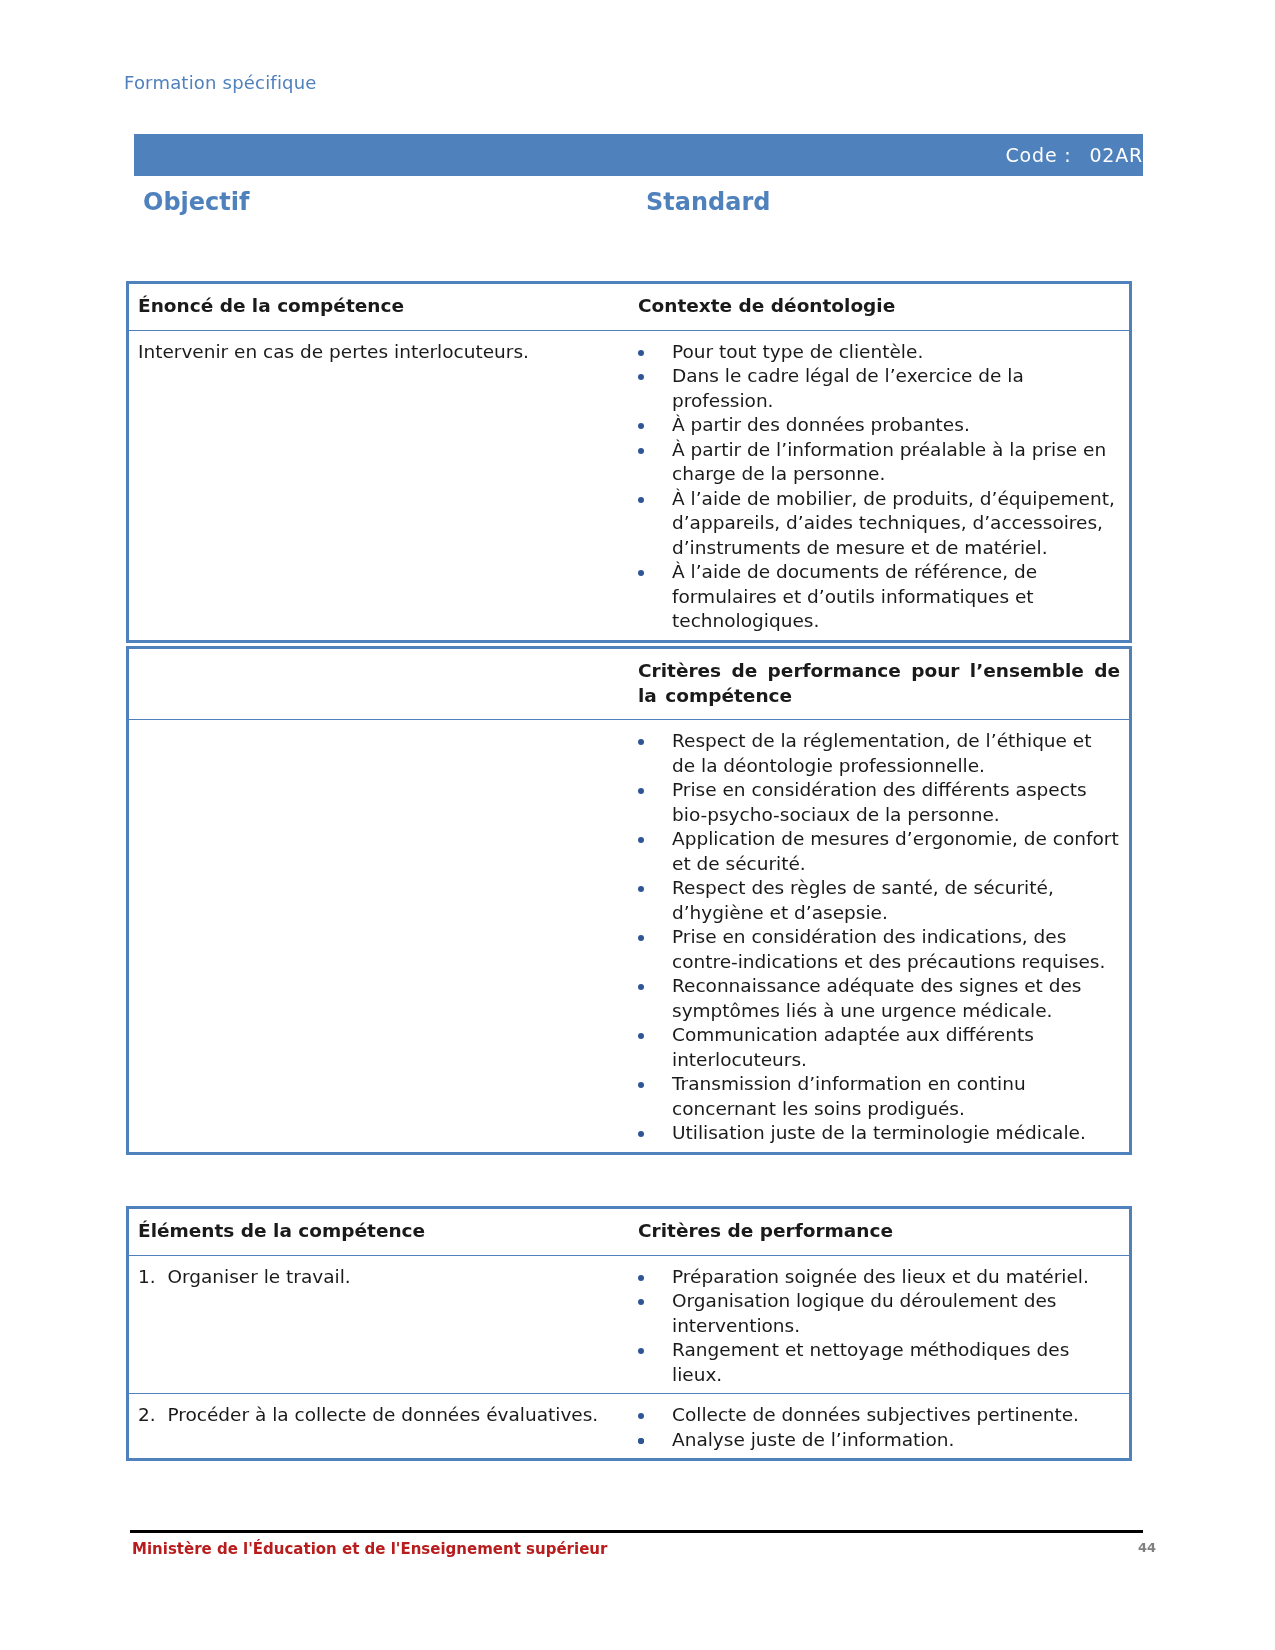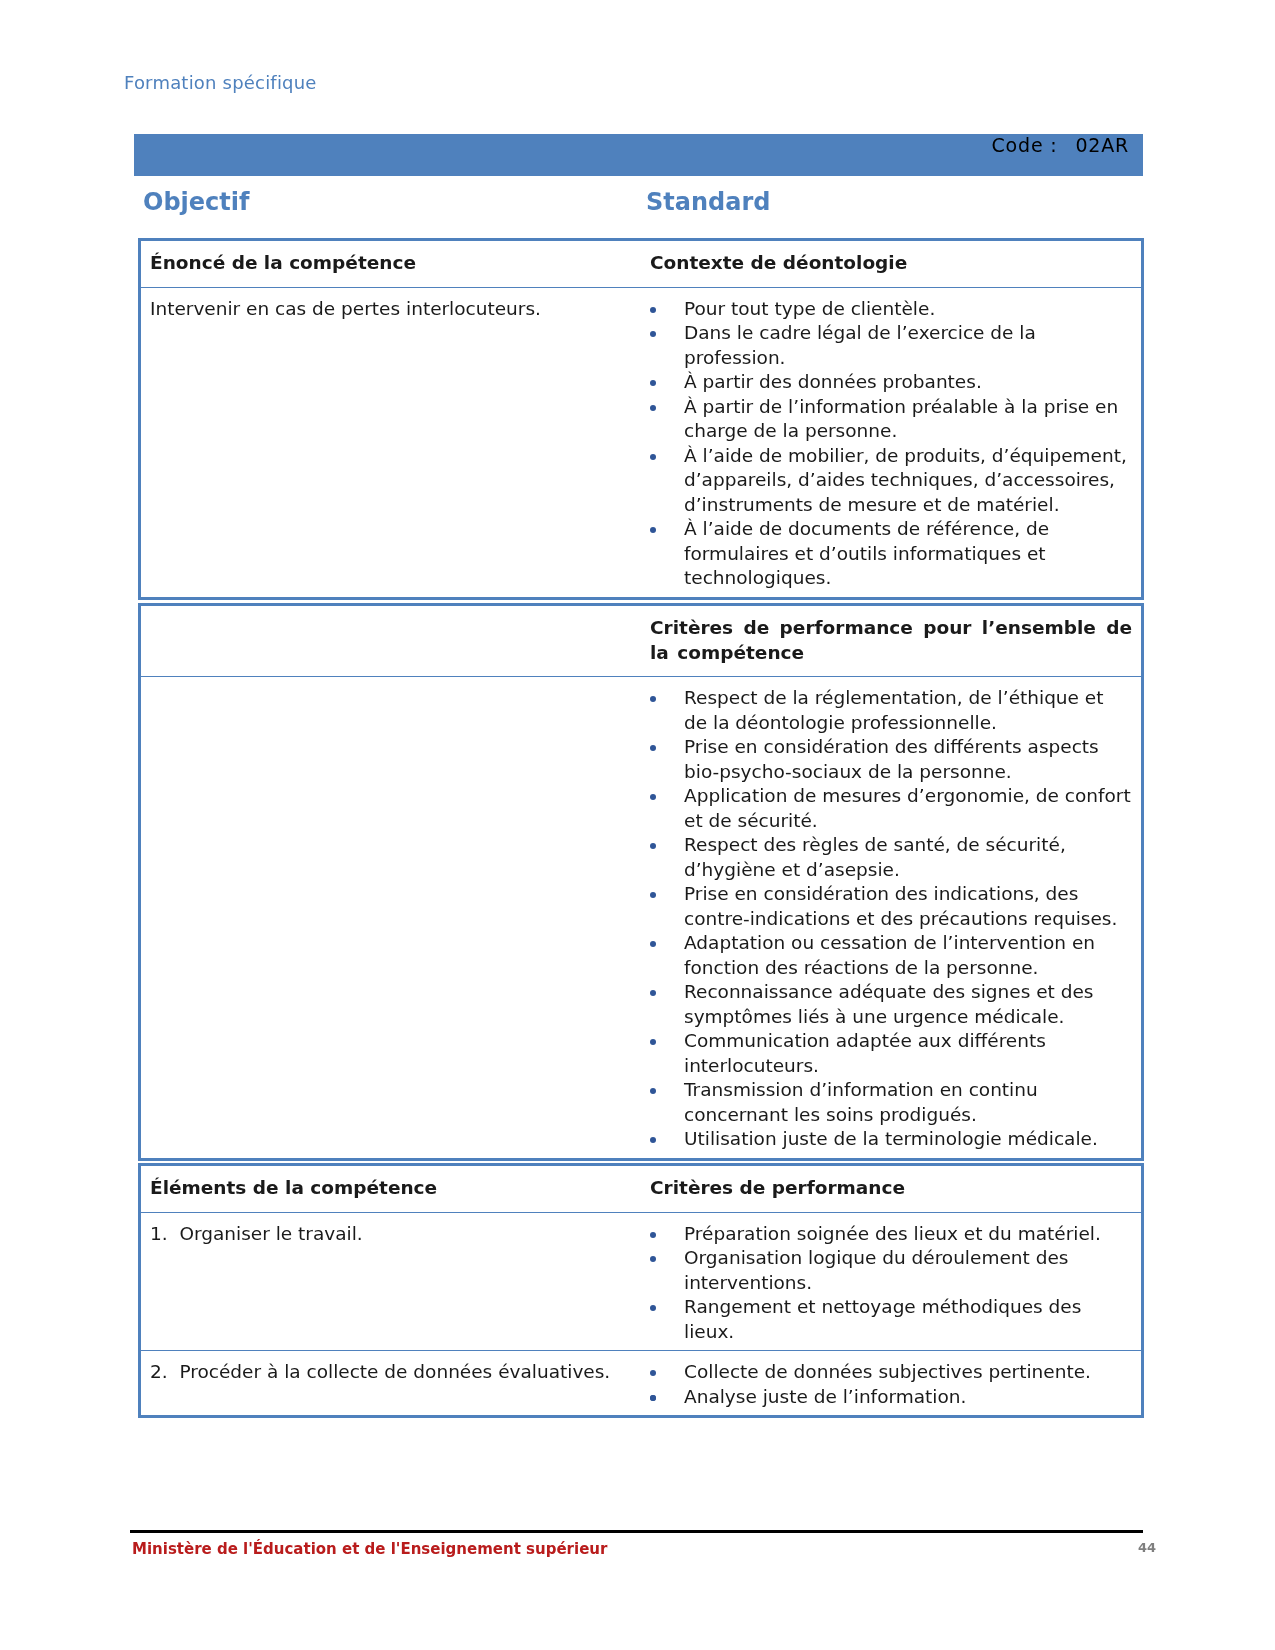--- a/index.html
+++ b/index.html
@@ -6,37 +6,37 @@
   body {
     width: 1275px; height: 1650px; position: relative; overflow: hidden;
     font-family: "DejaVu Sans", sans-serif; color: #1a1a1a;
   }
   .running-head {
     position: absolute; left: 124px; top: 72px;
     font-size: 18px; color: #4f81bd; letter-spacing: 0.2px;
   }
   .code-bar {
     position: absolute; left: 134px; top: 134px; width: 1009px; height: 42px;
-    background: #4f81bd; color: #000000; font-size: 19px;
-    display: flex; justify-content: flex-end;
-    box-sizing: border-box; padding-right: 14px; letter-spacing: 0.8px;
+    background: #4f81bd; color: #ffffff; font-size: 19px;
+    display: flex; align-items: center; justify-content: flex-end;
+    box-sizing: border-box; letter-spacing: 0.8px;
   }
   .code-bar .code-label { margin-right: 18px; }
   .col-headings {
     position: absolute; left: 134px; top: 188px; width: 1009px; height: 40px;
   }
   .col-headings .h {
     position: absolute; top: 0; font-size: 24px; font-weight: bold; color: #4f81bd;
   }
   .col-headings .h.left { left: 9px; }
   .col-headings .h.right { left: 512px; }
 
   .box {
-    position: absolute; left: 138px; width: 1006px;
-    border: 3px solid #4f81bd; box-sizing: border-box; background: #fff;
+    position: absolute; left: 126px; width: 1006px;
+    border: 3px solid #4f81bd; box-sizing: border-box; background: #fff; margin-top: 43px;
   }
   .row { display: flex; border-top: 1px solid #4f81bd; }
   .row:first-child { border-top: none; }
   .cell { box-sizing: border-box; font-size: 18.5px; line-height: 24.5px; }
   .cell.left { width: 500px; padding: 9px 9px 6px 9px; }
   .cell.right { flex: 1; padding: 9px 9px 6px 9px; }
   .cell.head { font-weight: bold; padding-top: 10px; padding-bottom: 11px; }
   .cell.head.justify { text-align: justify; text-align-last: left; word-spacing: 2px; }
 
   ul.bullets { list-style: none; margin: 0; padding: 0; }
@@ -98,21 +98,20 @@
   </div>
   <div class="row">
     <div class="cell left"></div>
     <div class="cell right">
       <ul class="bullets">
           <li><span class="dot"></span><span>Respect de la réglementation, de l’éthique et de la déontologie professionnelle.</span></li>
           <li><span class="dot"></span><span>Prise en considération des différents aspects bio-psycho-sociaux de la personne.</span></li>
           <li><span class="dot"></span><span>Application de mesures d’ergonomie, de confort et de sécurité.</span></li>
           <li><span class="dot"></span><span>Respect des règles de santé, de sécurité, d’hygiène et d’asepsie.</span></li>
           <li><span class="dot"></span><span>Prise en considération des indications, des contre-indications et des précautions requises.</span></li>
-          <li><span class="dot"></span><span>Adaptation ou cessation de l’intervention en fonction des réactions de la personne.</span></li>
           <li><span class="dot"></span><span>Reconnaissance adéquate des signes et des symptômes liés à une urgence médicale.</span></li>
           <li><span class="dot"></span><span>Communication adaptée aux différents interlocuteurs.</span></li>
           <li><span class="dot"></span><span>Transmission d’information en continu concernant les soins prodigués.</span></li>
           <li><span class="dot"></span><span>Utilisation juste de la terminologie médicale.</span></li>
         </ul>
     </div>
   </div>
 </div>
 
 <div class="box" style="top:1163px;">

